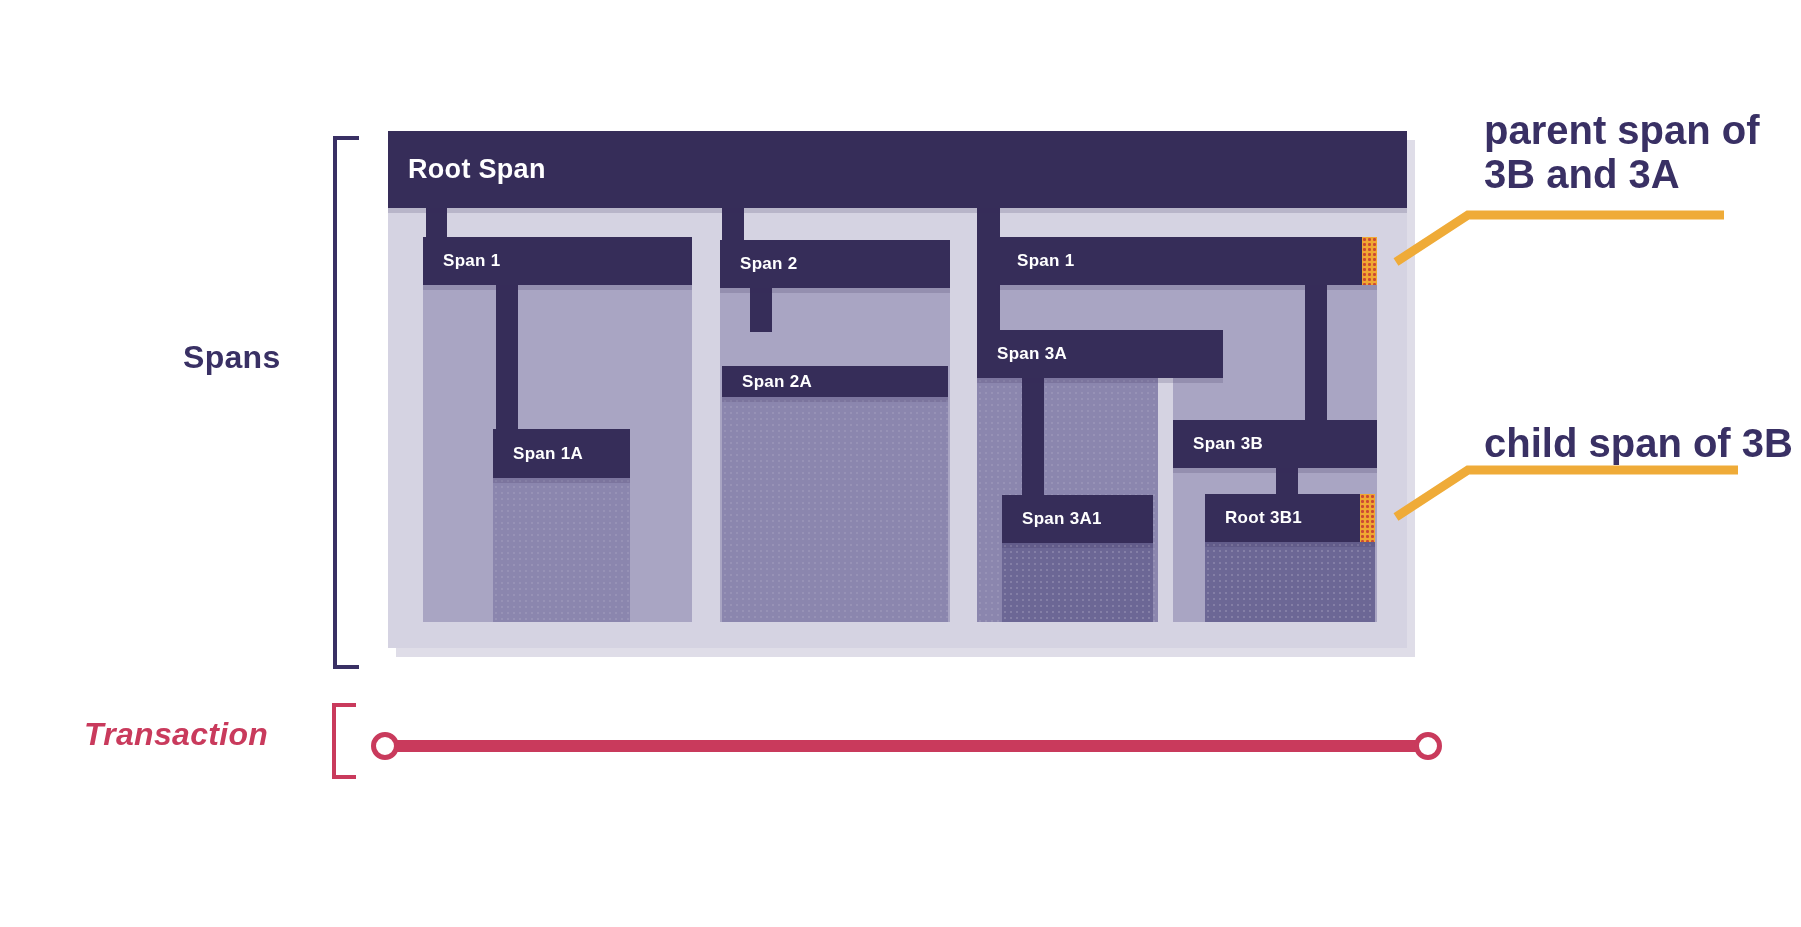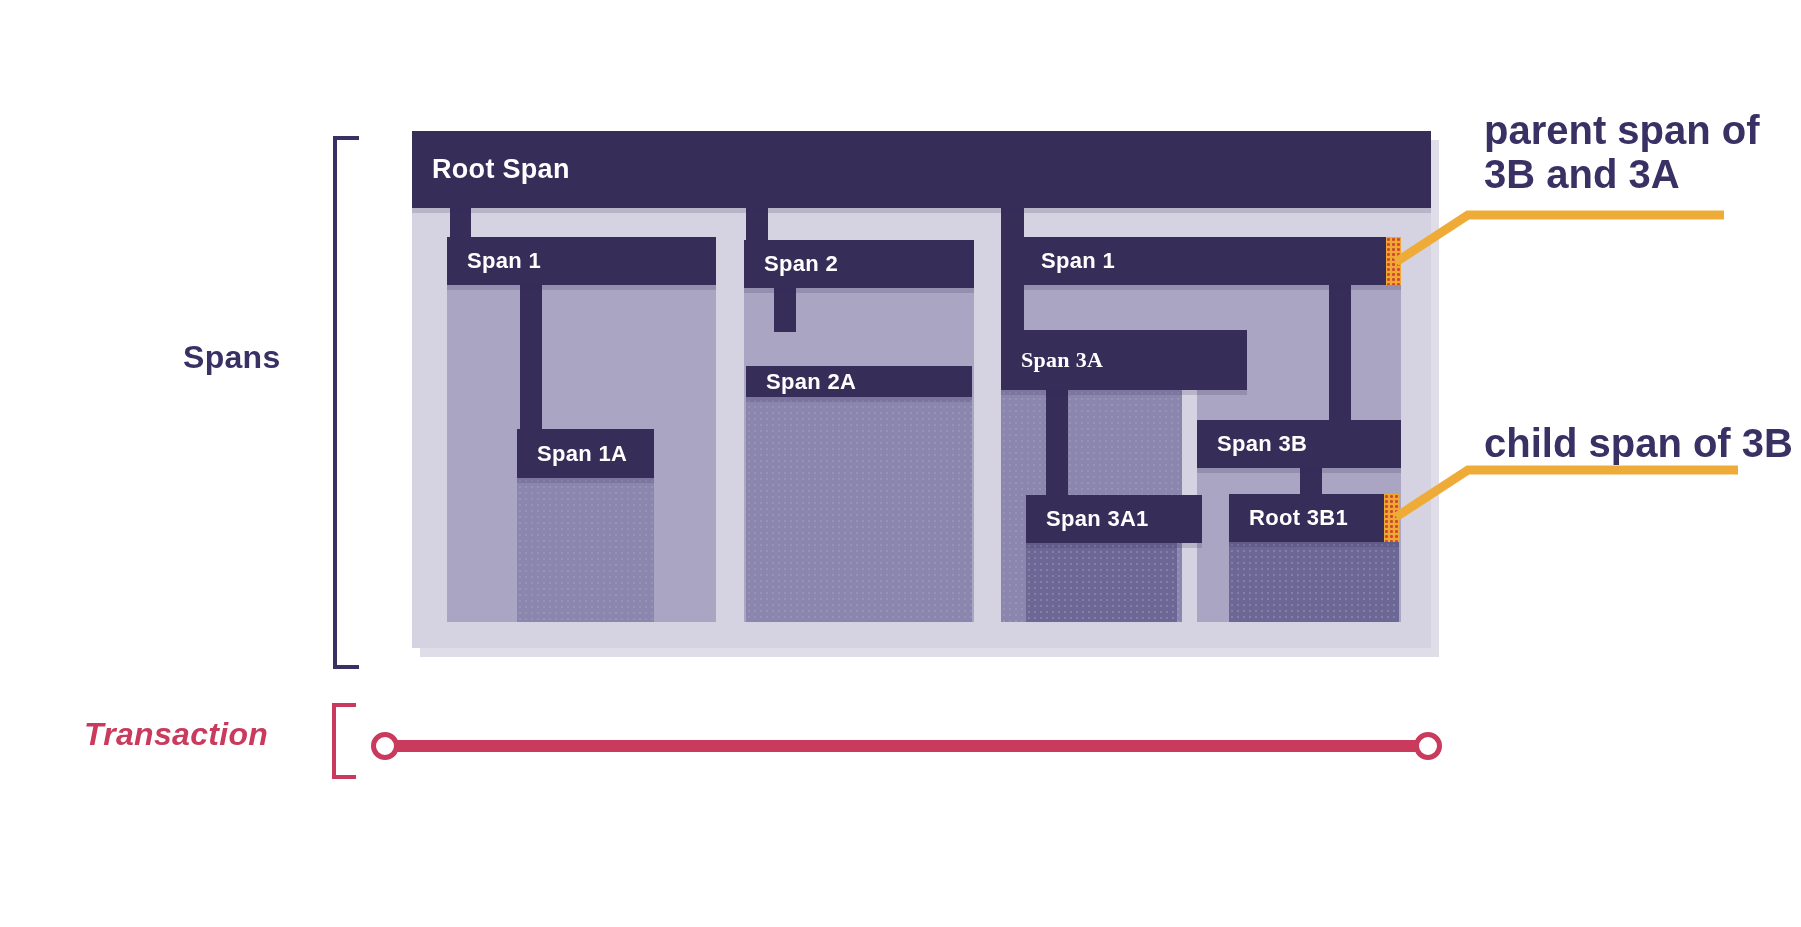--- a/index.html
+++ b/index.html
@@ -1,28 +1,28 @@
 <!DOCTYPE html>
 <html style="--page_bg: #FFFFFF; --dark: #362D59; --container: #D5D3E2; --fill_light: #A9A5C3; --fill_medium: #8B86AE; --fill_deep: #6C6795; --orange: #F0A832; --orange_dot: #CC4A33; --yellow: #EFAB38; --red: #C93A5C; --navy: #393064;"><head>
 <meta charset="utf-8">
 <style>
   html,body{margin:0;padding:0;background:#fff;}
   .stage{position:relative;width:1801px;height:927px;background:var(--page_bg);
          font-family:"Liberation Sans","DejaVu Sans",sans-serif;overflow:hidden;}
   .abs{position:absolute;}
 
   
-  #panel{left:412px;top:131px;width:1019px;height:517px;background:var(--container);
+  #panel{left:388px;top:131px;width:1019px;height:517px;background:var(--container);
          box-shadow:8px 9px 0 0 rgba(183,180,205,0.45);}
   #panel .fill{position:absolute;z-index:1;}
   #panel .gap{position:absolute;z-index:2;background:var(--container);}
   #panel .conn{position:absolute;z-index:3;background:var(--dark);}
   #panel .bar{position:absolute;z-index:4;background:var(--dark);display:flex;align-items:center;
               box-shadow:0 5px 0 rgba(54,45,89,0.18);}
-  .bar .lbl{color:#fff;font-weight:700;font-size:22px;padding-left:20px;letter-spacing:.3px;white-space:nowrap;}
+  .bar .lbl{color:#fff;font-weight:700;font-size:17px;padding-left:20px;letter-spacing:.3px;white-space:nowrap;}
   #root-bar .lbl{font-size:27px;}
 
   .fill-light{background:var(--fill_light);}
   .fill-medium{background-color:var(--fill_medium);
                background-image:radial-gradient(rgba(255,255,255,0.10) 1px,transparent 1.4px);background-size:6px 6px;}
   .fill-deep{background-color:var(--fill_deep);
              background-image:radial-gradient(rgba(255,255,255,0.16) 1.1px,transparent 1.5px);background-size:6px 6px;}
   .marker{position:absolute;right:0;top:0;bottom:0;width:15px;z-index:5;background-color:var(--orange);
           background-image:radial-gradient(var(--orange_dot) 1.3px,transparent 1.7px);background-size:5px 5px;}
 
@@ -37,24 +37,24 @@
   #conn-r2{left:334px;top:77px;width:22px;height:32px;}
   #bar-2{left:332px;top:109px;width:230px;height:48px;}
   #fill-2{left:332px;top:157px;width:230px;height:334px;}
   #conn-2-2a{left:362px;top:157px;width:22px;height:44px;}
   #bar-2a{left:334px;top:201px;width:226px;height:31px;margin-top:34px;}
   #fill-2a{left:334px;top:249px;width:226px;height:242px;}
   #conn-r3{left:589px;top:77px;width:23px;height:122px;}
   #bar-3{left:609px;top:106px;width:380px;height:48px;}
   #fill-3{left:612px;top:154px;width:377px;height:337px;}
   #gap-3{left:770px;top:247px;width:15px;height:244px;}
-  #bar-3a{left:589px;top:199px;width:246px;height:60px;font-family:Liberation Serif, serif;}
+  #bar-3a{left:589px;top:199px;width:246px;height:48px;}
   #fill-3a{left:589px;top:247px;width:181px;height:244px;}
   #conn-3a-3a1{left:634px;top:247px;width:22px;height:117px;}
-  #bar-3a1{left:614px;top:364px;width:176px;height:48px;}
+  #bar-3a1{left:614px;top:364px;width:151px;height:48px;}
   #fill-3a1{left:614px;top:412px;width:151px;height:79px;}
   #conn-3-3b{left:917px;top:154px;width:22px;height:135px;}
   #bar-3b{left:785px;top:289px;width:204px;height:48px;}
   #conn-3b-3b1{left:888px;top:337px;width:22px;height:26px;}
   #bar-3b1{left:817px;top:363px;width:170px;height:48px;}
   #fill-3b1{left:817px;top:411px;width:170px;height:80px;}
 
   
   .side-label{font-weight:700;color:var(--navy);font-size:32px;letter-spacing:.3px;white-space:nowrap;}
   #spans-label{left:183px;top:339px;}

